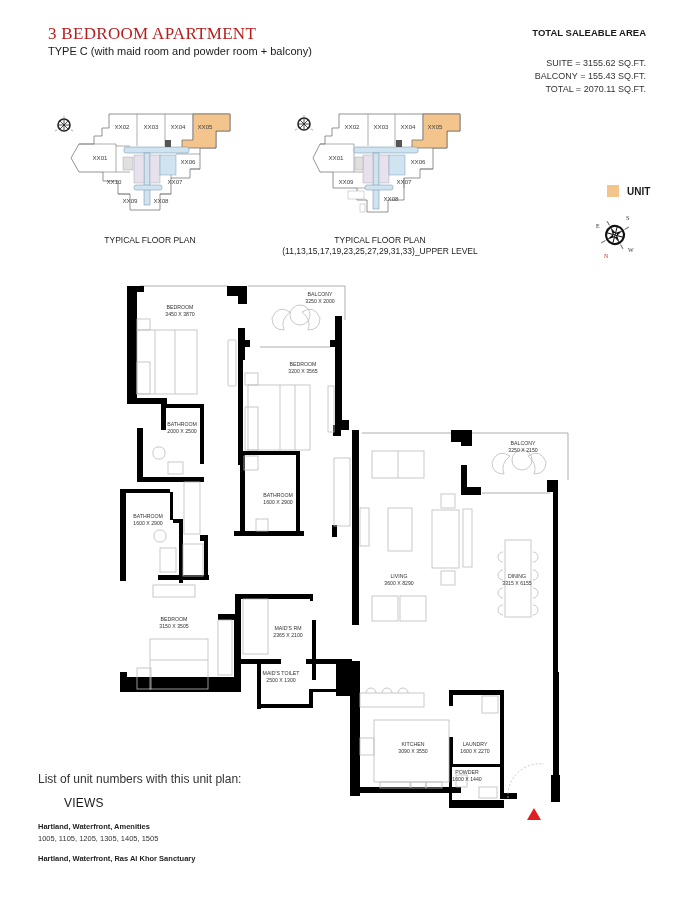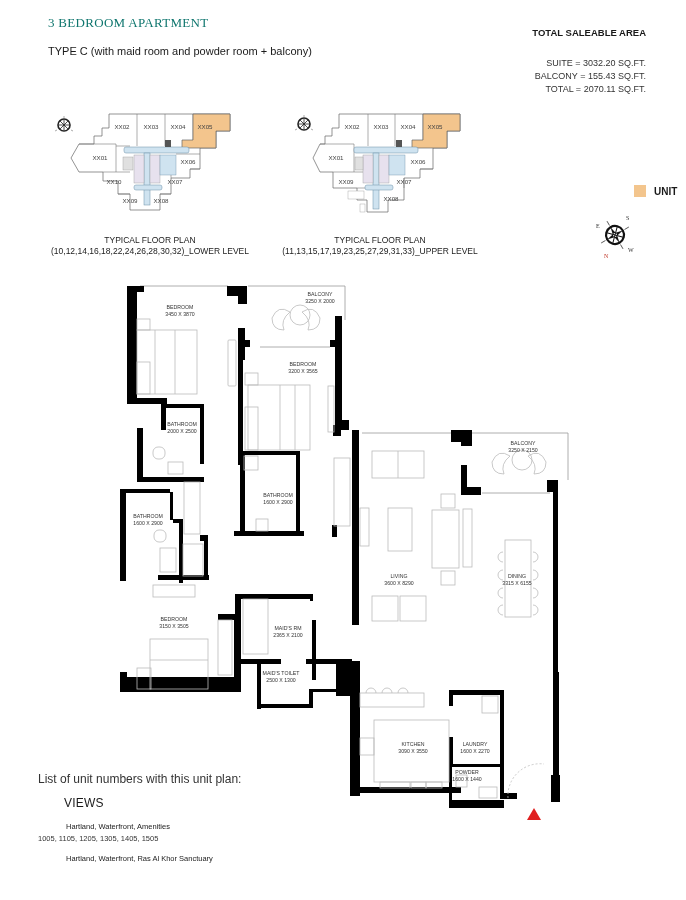--- a/index.html
+++ b/index.html
@@ -1,47 +1,47 @@
 <!DOCTYPE html>
 <html><head>
 <meta charset="utf-8">
 <style>
   html, body { margin: 0; padding: 0; background: #ffffff; }
   body { width: 686px; height: 900px; position: relative; overflow: hidden;
          font-family: "Liberation Sans", "DejaVu Sans", sans-serif; color: #1a1a1a; }
   .abs { position: absolute; }
-  .title { left: 48px; top: 15px; font-family: "Liberation Serif", "DejaVu Serif", serif;
-           font-size: 13px; letter-spacing: 0.3px; color: #0f766e; }
+  .title { left: 48px; top: 24px; font-family: "Liberation Serif", "DejaVu Serif", serif;
+           font-size: 17px; letter-spacing: 0.3px; color: #b91c1c; }
   .subtitle { left: 48px; top: 45px; font-size: 11px; font-weight: normal; color: #1a1a1a; }
   .area { right: 40px; top: 26px; text-align: right; font-size: 9px; line-height: 13px; color: #333; }
   .area .hd { font-weight: bold; font-size: 9.5px; color: #1a1a1a; margin-bottom: 18px; }
   .keyplan { position: absolute; }
   .keyplan svg { display: block; }
   .kp-caption { position: absolute; text-align: center; font-size: 8.5px; line-height: 11px; color: #222; white-space: nowrap; }
-  .legend { left: 623px; top: 185px; font-size: 10px; font-weight: bold; display: flex; align-items: center; gap: 8px; padding-left: 11px; }
+  .legend { left: 596px; top: 185px; font-size: 10px; font-weight: bold; display: flex; align-items: center; gap: 8px; padding-left: 11px; }
   .legend .swatch { width: 12px; height: 12px; background: #f3c58d; }
   .compass-big { left: 590px; top: 210px; }
   .plan { left: 0; top: 0; }
   .notes { left: 38px; top: 772px; font-size: 12px; color: #333; }
   .views-h { left: 38px; top: 796px; font-family: "Liberation Sans Narrow", "Liberation Sans", sans-serif;
              font-size: 12px; color: #1a1a1a; letter-spacing: 0.2px; margin-left: 26px; }
   .vgroup { left: 38px; font-size: 7.5px; line-height: 12px; color: #333; }
-  .vgroup .vh { font-weight: normal; color: #222; margin-left: 28px; }
+  .vgroup .vh { font-weight: bold; color: #222; }
   .roomlbl { font-size: 5.2px; fill: #333; text-anchor: middle; font-family: "Liberation Sans", sans-serif; }
   .kplbl { font-size: 6.2px; fill: #444; text-anchor: middle; font-family: "Liberation Sans", sans-serif; }
 </style>
 </head>
 <body>
 
 <div class="abs title">3 BEDROOM APARTMENT</div>
 <div class="abs subtitle">TYPE C (with maid room and powder room + balcony)</div>
 
 <div class="abs area">
   <div class="hd">TOTAL SALEABLE AREA</div>
-  <div>SUITE = 3032.20 SQ.FT.</div>
+  <div>SUITE = 3155.62 SQ.FT.</div>
   <div>BALCONY = 155.43 SQ.FT.</div>
   <div>TOTAL = 2070.11 SQ.FT.</div>
 </div>
 
 <div class="keyplan" style="left:30px; top:100px;">
   <svg width="240" height="125" viewBox="0 0 240 125">
     <g transform="translate(34,25)">
       <circle r="6" fill="none" stroke="#222" stroke-width="1.6"></circle>
       <path d="M-4,-4 L4,4 M4,-4 L-4,4 M0,-5 L0,5 M-5,0 L5,0" stroke="#222" stroke-width="0.8"></path>
       <path d="M0,-9 L0,-7 M7,5 L9,6 M-7,5 L-9,6" stroke="#555" stroke-width="0.5"></path>
@@ -67,21 +67,20 @@
     <text class="kplbl" x="175" y="29">XX05</text>
     <text class="kplbl" x="70" y="60">XX01</text>
     <text class="kplbl" x="158" y="64">XX06</text>
     <text class="kplbl" x="84" y="84">XX10</text>
     <text class="kplbl" x="145" y="84">XX07</text>
     <text class="kplbl" x="100" y="103">XX09</text>
     <text class="kplbl" x="131" y="103">XX08</text>
   </svg>
   <div class="kp-caption" style="left:0; width:240px; top:135px;">
     <div>TYPICAL FLOOR PLAN</div>
-    <div>(10,12,14,16,18,22,24,26,28,30,32)_LOWER LEVEL</div>
   </div>
 </div>
 
 <div class="keyplan" style="left:280px; top:100px;">
   <svg width="240" height="125" viewBox="0 0 240 125">
     <g transform="translate(24,24)">
       <circle r="6" fill="none" stroke="#222" stroke-width="1.6"></circle>
       <path d="M-4,-4 L4,4 M4,-4 L-4,4 M0,-5 L0,5 M-5,0 L5,0" stroke="#222" stroke-width="0.8"></path>
       <path d="M0,-9 L0,-7 M7,5 L9,6 M-7,5 L-9,6" stroke="#555" stroke-width="0.5"></path>
     </g>

